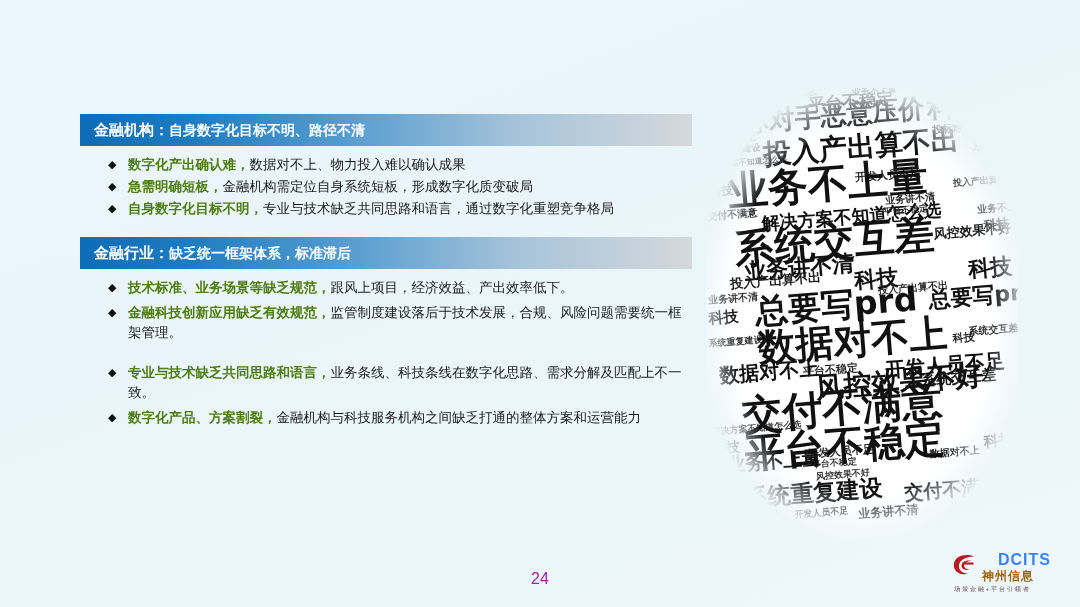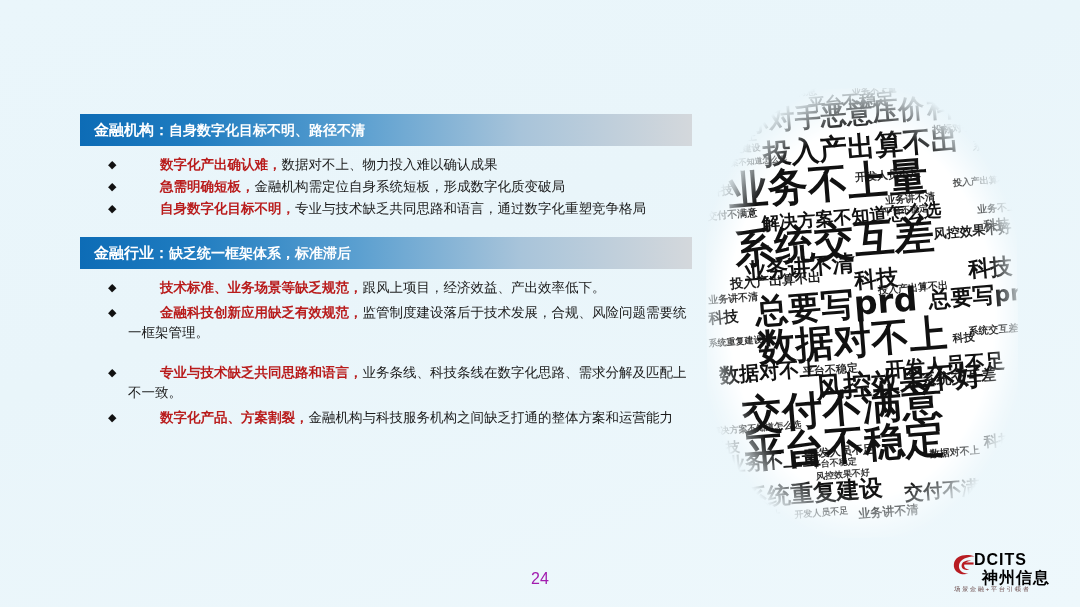--- a/index.html
+++ b/index.html
@@ -36,21 +36,21 @@
   .bullets li{
     position:relative;
     font-size:13.5px;line-height:1.48;color:#1a1a1a;
     margin-bottom:2px;padding-left:20px;
     text-align:left;
   }
   .bullets li .dia{
     position:absolute;left:0;top:1px;
     font-size:11px;color:#111;line-height:1.5;
   }
-  .bullets li b{font-weight:bold;color:#b91c1c;margin-left:32px;}
+  .bullets li b{font-weight:bold;color:#4d7c0f;}
 
   .sec2{margin-top:18px;}
   .sec3{margin-top:20px;}
   .sec2 .bullets li,.sec3 .bullets li{margin-bottom:5px;}
 
   
   .cloud-wrap{
     position:absolute;left:706px;top:88px;width:312px;height:450px;
     overflow:hidden;
   }
@@ -75,27 +75,27 @@
   .pagenum{
     position:absolute;left:0;right:0;top:570px;text-align:center;
     font-size:16px;color:#a21caf;
     font-family:"Liberation Sans",sans-serif;
   }
   .logo{
     position:absolute;right:10px;bottom:8px;width:120px;height:52px;
   }
   .logo-mark{position:absolute;left:2px;top:6px;width:26px;height:24px;}
   .logo-en{
-    position:absolute;left:24px;top:4px;
-    font-size:16px;font-weight:bold;color:#000000;letter-spacing:1px;
+    position:absolute;left:48px;top:4px;
+    font-size:16px;font-weight:bold;color:#3b82f6;letter-spacing:1px;
     font-family:"Liberation Sans",sans-serif;
   }
   .logo-cn{
     position:absolute;left:32px;top:21px;
-    font-size:16px;font-weight:bold;color:#000000;letter-spacing:1px;
+    font-size:12px;font-weight:bold;color:#a16207;letter-spacing:1px;
   }
   .logo-tag{
     position:absolute;left:4px;top:38px;
     font-size:6.5px;color:#6a4a4a;letter-spacing:1.4px;
     transform:scaleY(0.9);
   }
 </style>
 </head>
 <body>
 

